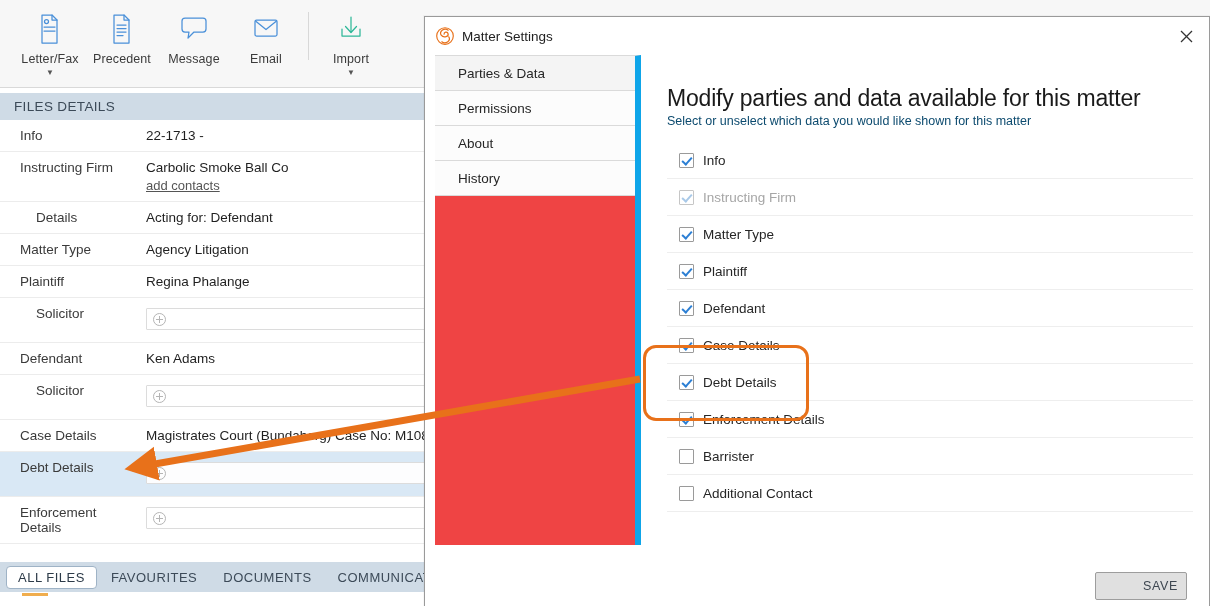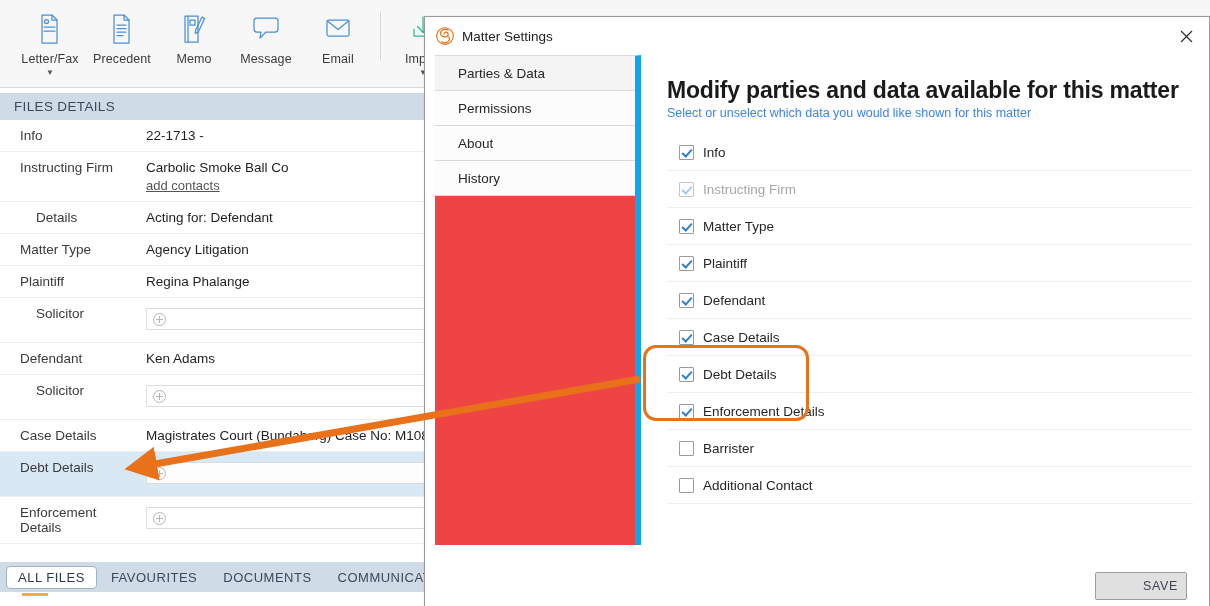--- a/index.html
+++ b/index.html
@@ -201,26 +201,26 @@
 
   
   #dlg-content {
     flex: 1 1 auto;
     padding: 18px 16px 0 26px;
     min-width: 0;
     position: relative;
   }
   #dlg-h1 {
     font-size: 23px; color: #1a1a1a;
-    font-weight: bold;
-    margin: 4px 0 2px 0;
+    font-weight: normal;
+    margin: 12px 0 2px 0;
     letter-spacing: -.2px;
   }
   #dlg-sub {
-    font-size: 12.5px; color: #3b82f6;
+    font-size: 12.5px; color: #0c4a6e;
     margin: 0 0 14px 0;
   }
   .chk-row {
     display: flex; align-items: center;
     height: 37px;
     border-bottom: 1px solid #eeeeee;
     padding-left: 12px;
   }
   .chk-row:first-of-type { border-top: none; }
   .cbox {
@@ -307,31 +307,20 @@
             <svg width="30" height="34" viewBox="0 0 30 34" fill="none" stroke="#4a90d9" stroke-width="1.25" stroke-linejoin="round" stroke-linecap="round">
               <path d="M7 3h10l5 5v23H7z"></path>
               <path d="M17 3v5h5"></path>
               <line x1="10" y1="13" x2="19" y2="13"></line>
               <line x1="10" y1="16.5" x2="19" y2="16.5"></line>
               <line x1="10" y1="20" x2="19" y2="20"></line>
               <line x1="10" y1="23.5" x2="16" y2="23.5"></line>
             </svg>
           </span>
           <span class="lbl">Precedent</span>
-        </div>
-        <div class="ribbon-btn">
-          <span class="ico">
-            <svg width="30" height="34" viewBox="0 0 30 34" fill="none" stroke="#4a90d9" stroke-width="1.25" stroke-linejoin="round" stroke-linecap="round">
-              <path d="M6 4h13v26H6z"></path>
-              <path d="M9 4v26"></path>
-              <rect x="11" y="8" width="5" height="5"></rect>
-              <path d="M23 5l2.6 1.6-6.3 13.5-3 1.3.4-3.3z"></path>
-            </svg>
-          </span>
-          <span class="lbl">Memo</span>
         </div>
         <div class="ribbon-btn">
           <span class="ico">
             <svg width="30" height="34" viewBox="0 0 30 34" fill="none" stroke="#4a90d9" stroke-width="1.25" stroke-linejoin="round" stroke-linecap="round">
               <path d="M6 5h18a3 3 0 0 1 3 3v8a3 3 0 0 1-3 3H15l-6 6 1-6H6a3 3 0 0 1-3-3V8a3 3 0 0 1 3-3z" transform="translate(0,1)"></path>
             </svg>
           </span>
           <span class="lbl">Message</span>
         </div>
         <div class="ribbon-btn">

